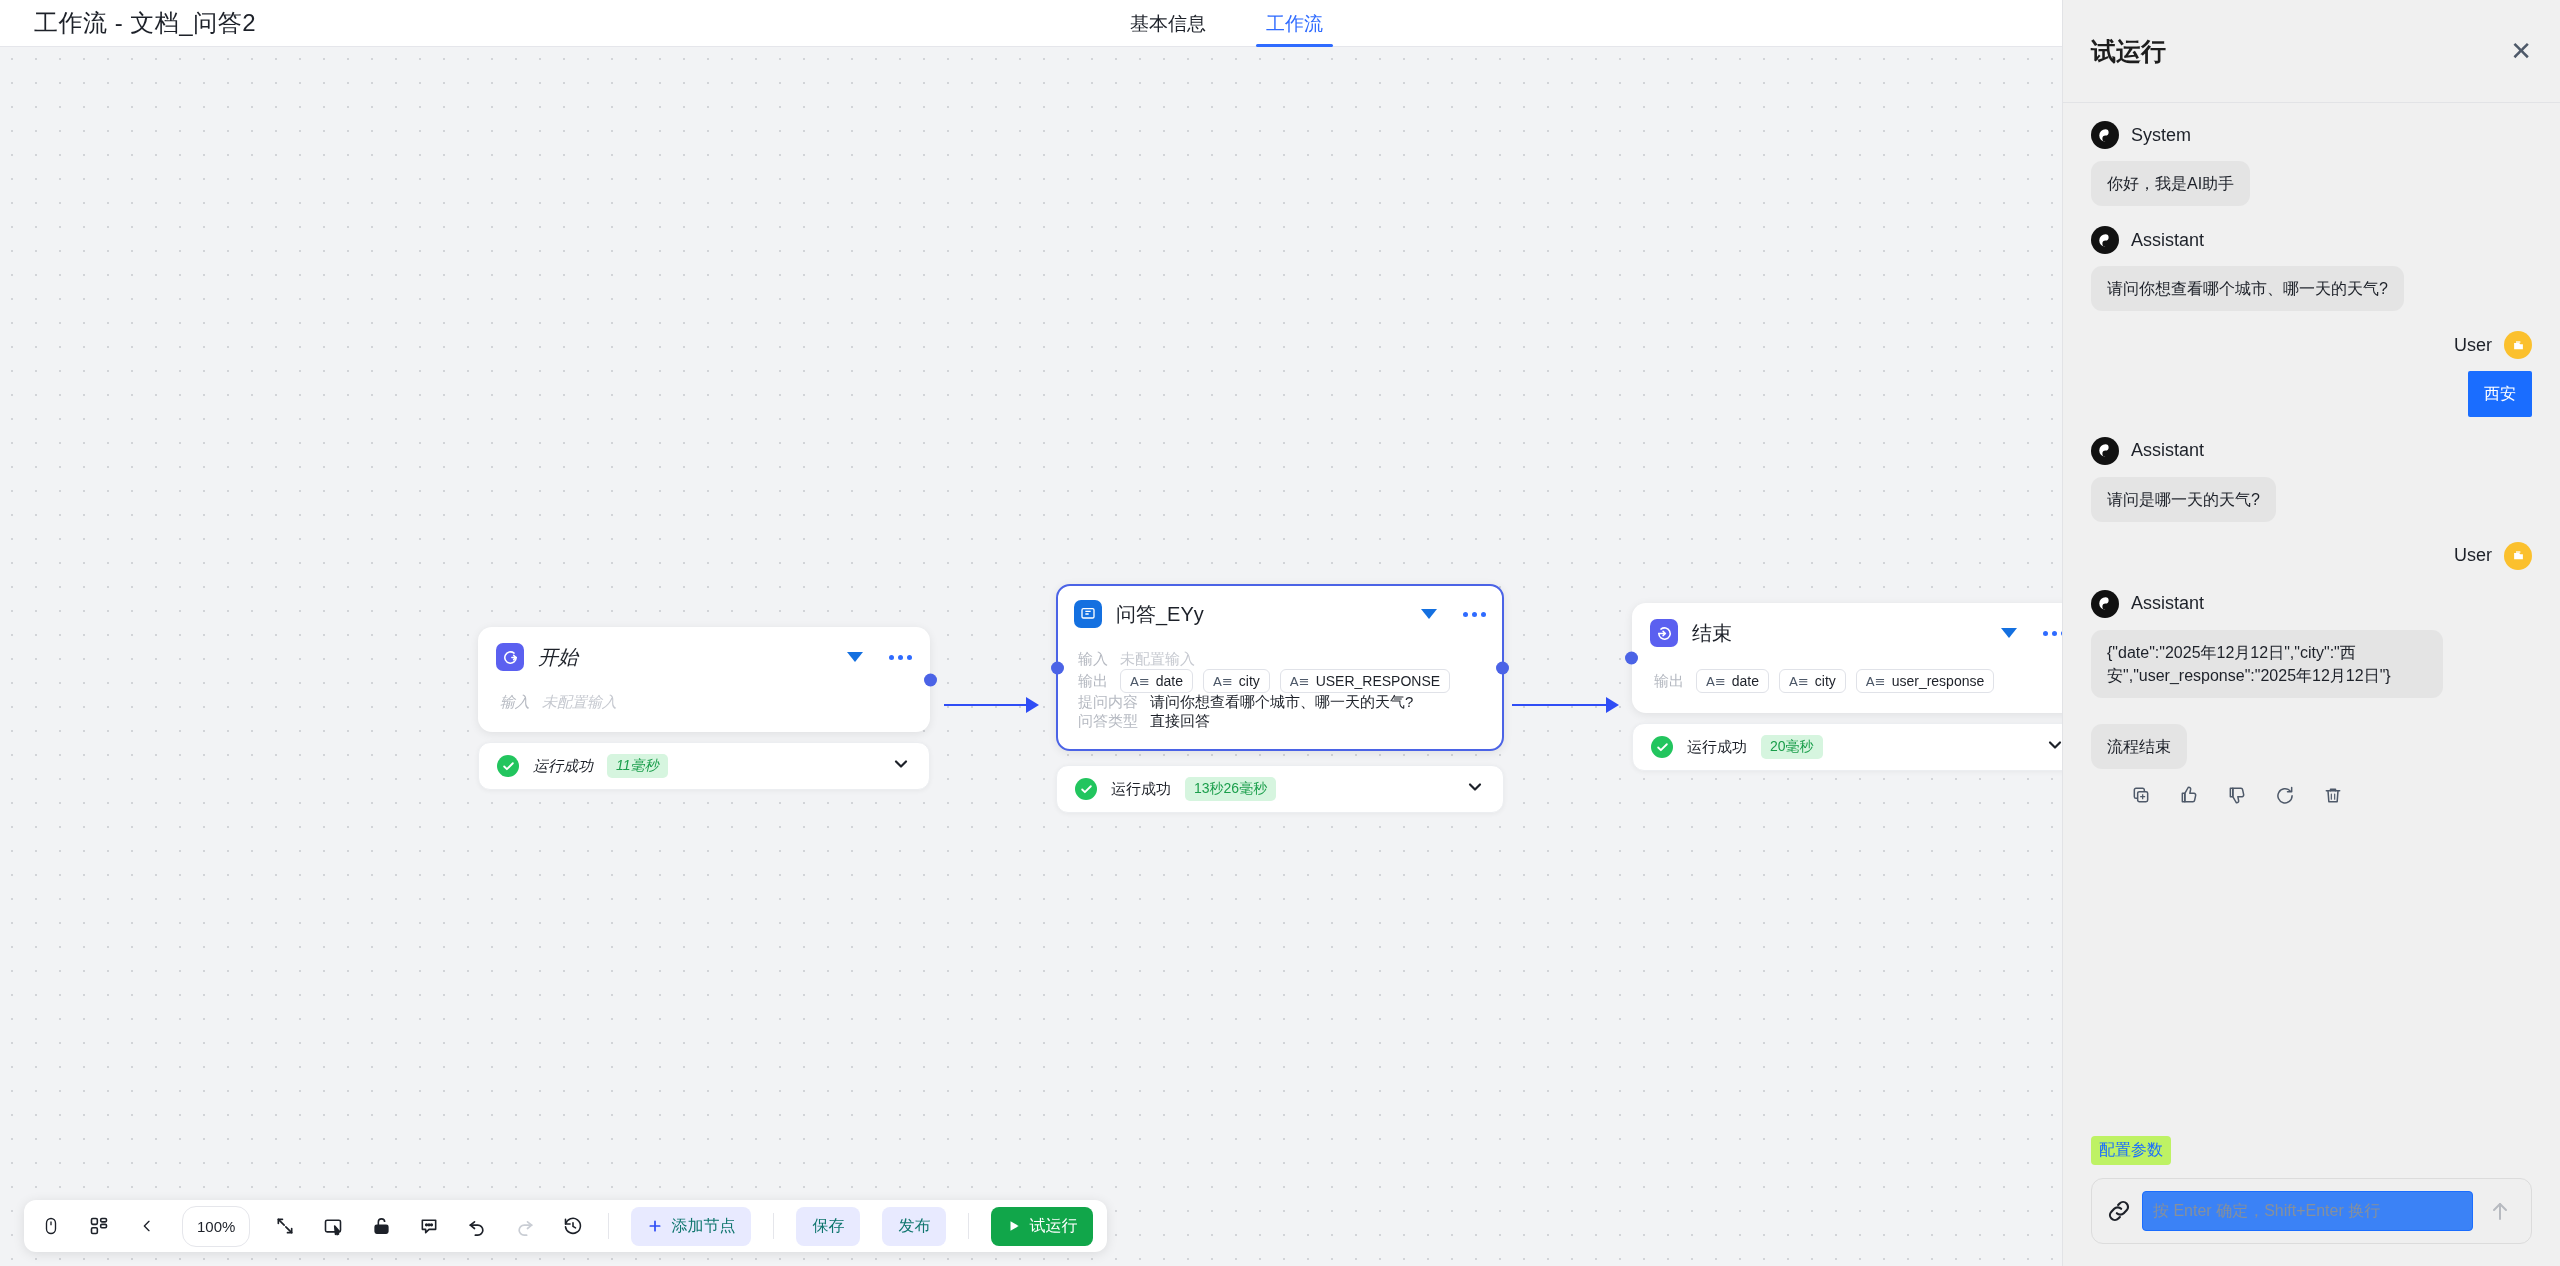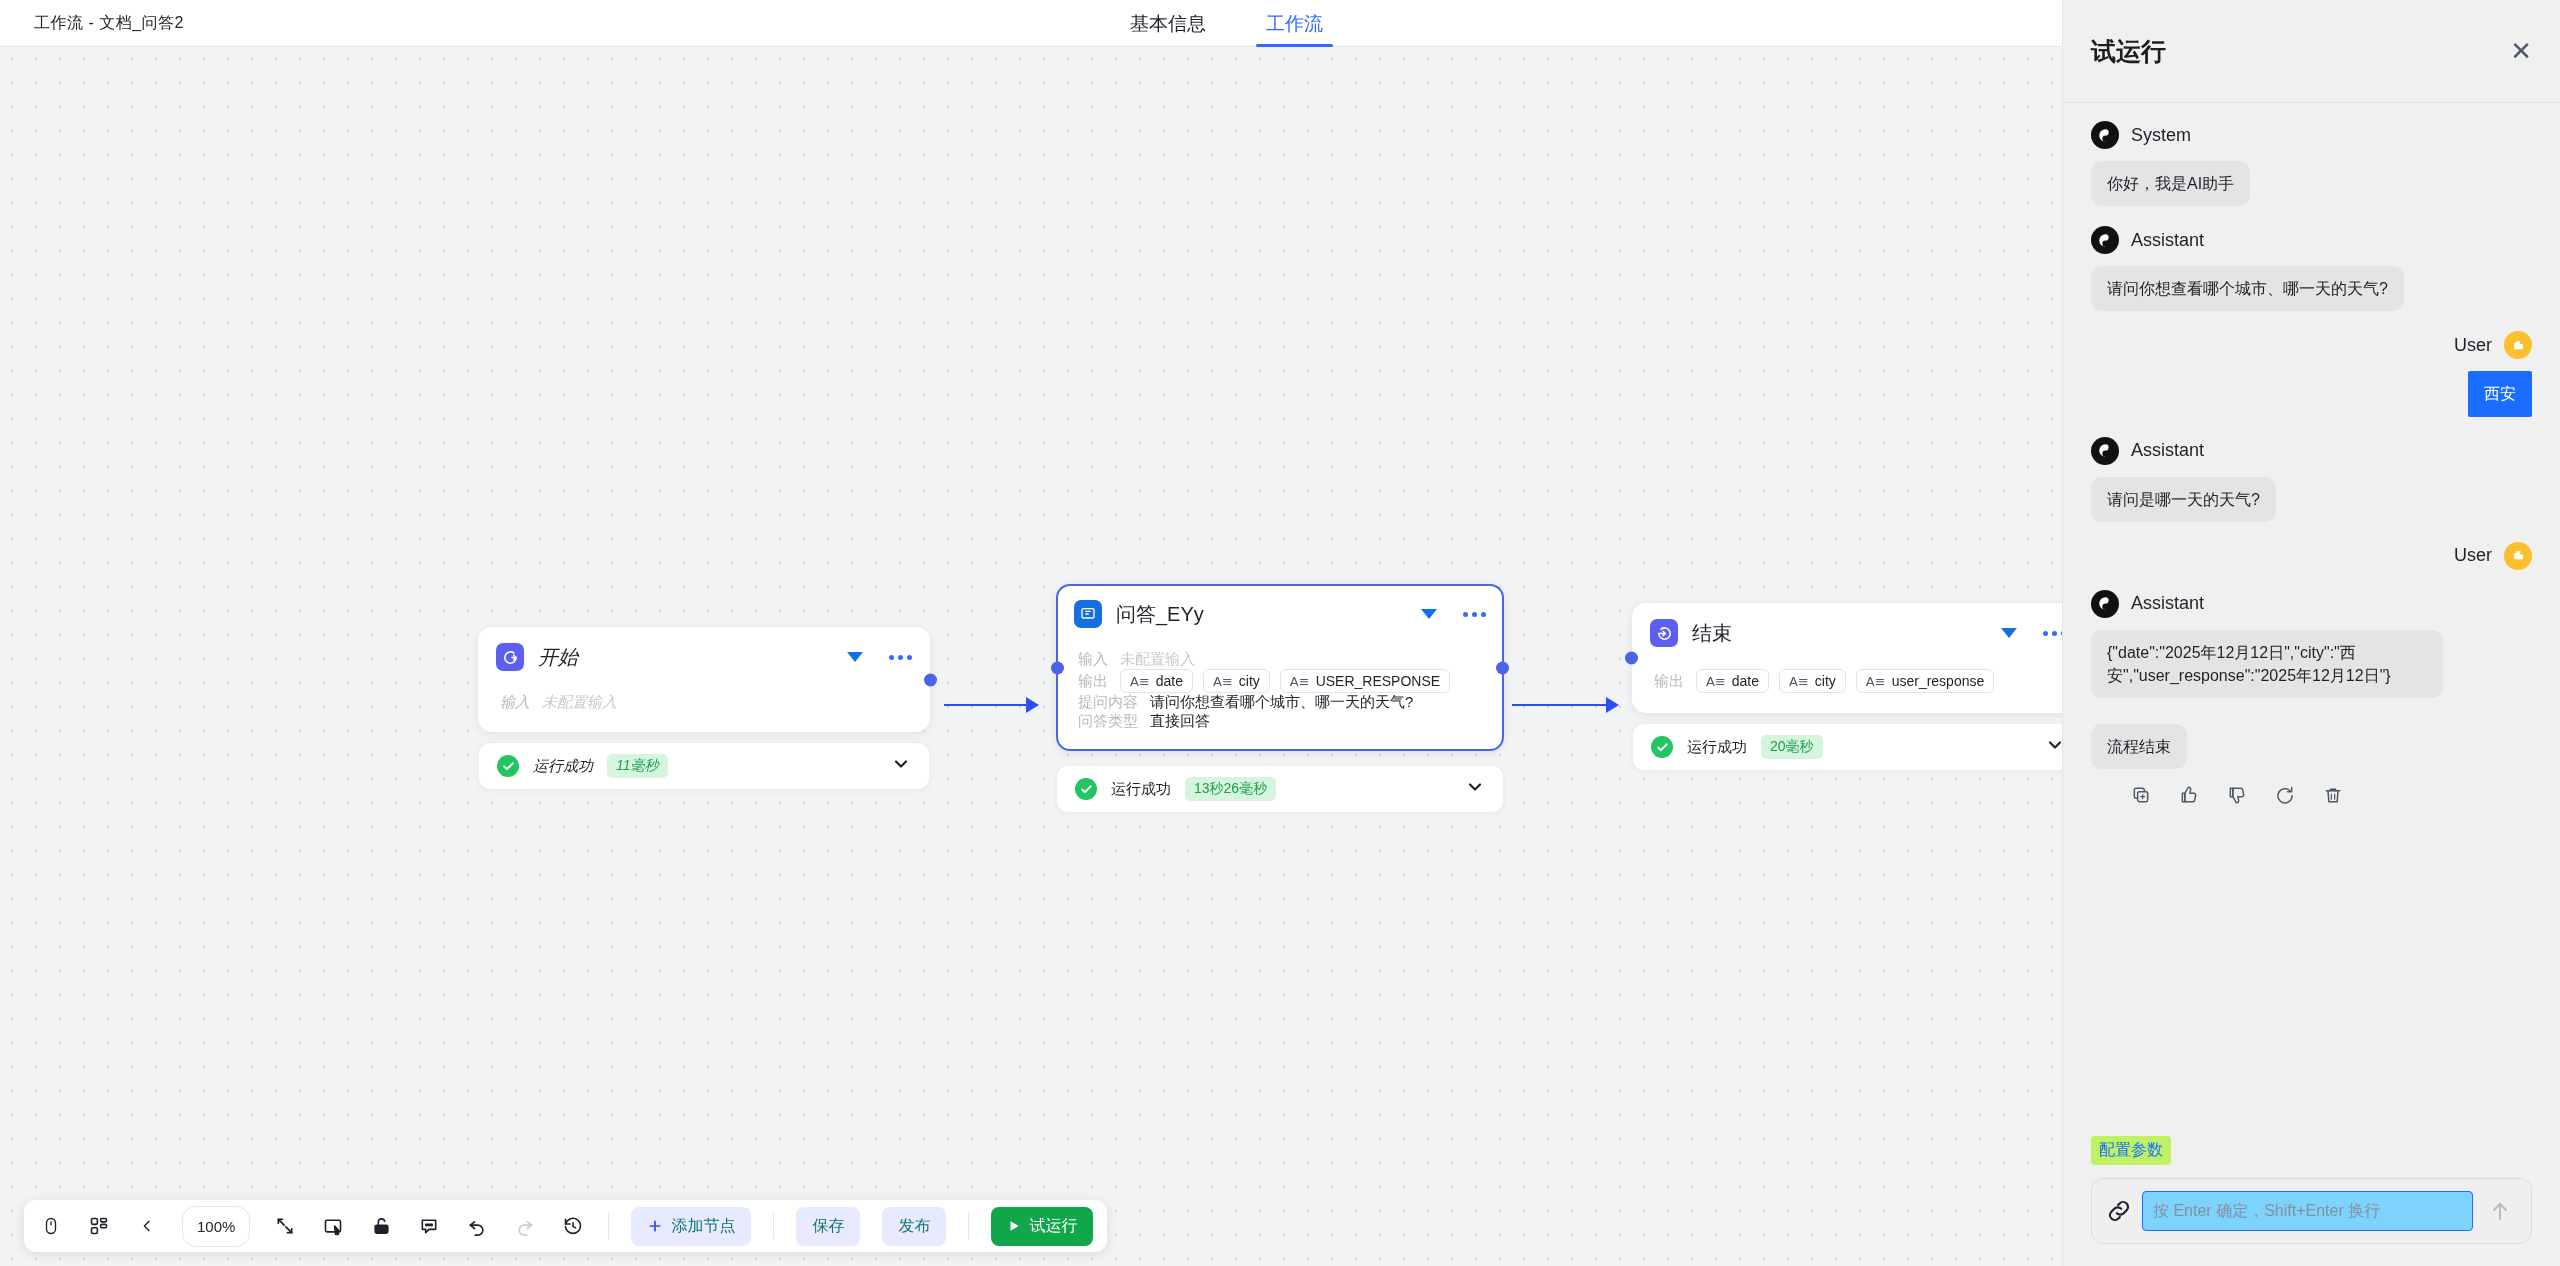--- a/index.html
+++ b/index.html
@@ -13,21 +13,21 @@
   #app { position: relative; width: 2560px; height: 1266px; background: #f2f3f5; }
 
   
   .header {
     position: absolute; top: 0; left: 0; width: 2560px; height: 47px;
     background: #ffffff; border-bottom: 1px solid #e5e6eb;
     display: flex; align-items: center;
   }
   .header-title {
     position: absolute; left: 34px; top: 50%; transform: translateY(-50%);
-    font-size: 16px; color: #1d2129; white-space: nowrap; letter-spacing: .5px;
+    font-size: 24px; color: #1d2129; white-space: nowrap; letter-spacing: .5px;
   }
   .tabs {
     position: absolute; left: 1120px; top: 0; height: 47px;
     display: flex; align-items: stretch; gap: 40px;
   }
   .tab {
     display: flex; align-items: center; padding: 0 10px;
     font-size: 19px; color: #1d2129; cursor: pointer; position: relative;
   }
   .tab.active { color: #2f6bff; }
@@ -185,21 +185,21 @@
     display: inline-block; background: #bef264; color: #1a6dff; font-size: 16px;
     padding: 4px 8px; border-radius: 4px; cursor: pointer; margin-bottom: 13px;
   }
   .composer {
     background: #efefef; border: 1px solid #dcdcdc; border-radius: 12px;
     height: 66px; display: flex; align-items: center; padding: 0 14px; gap: 10px;
   }
   .link-ico { width: 26px; height: 26px; color: #1d2129; cursor: pointer; flex: 0 0 auto; }
   .chat-input {
     flex: 1 1 auto; height: 40px; border: 1px solid #1a6dff; border-radius: 4px;
-    background: #7dd3fc; outline: none; font-size: 16px; color: #1d2129;
+    background: #3b82f6; outline: none; font-size: 16px; color: #1d2129;
     padding: 0 10px; font-family: inherit;
   }
   .chat-input::placeholder { color: #86909c; }
   .send-btn {
     width: 34px; height: 34px; display: flex; align-items: center; justify-content: center;
     color: #b7bac0; cursor: pointer; flex: 0 0 auto;
   }
 </style>
 </head>
 <body>

